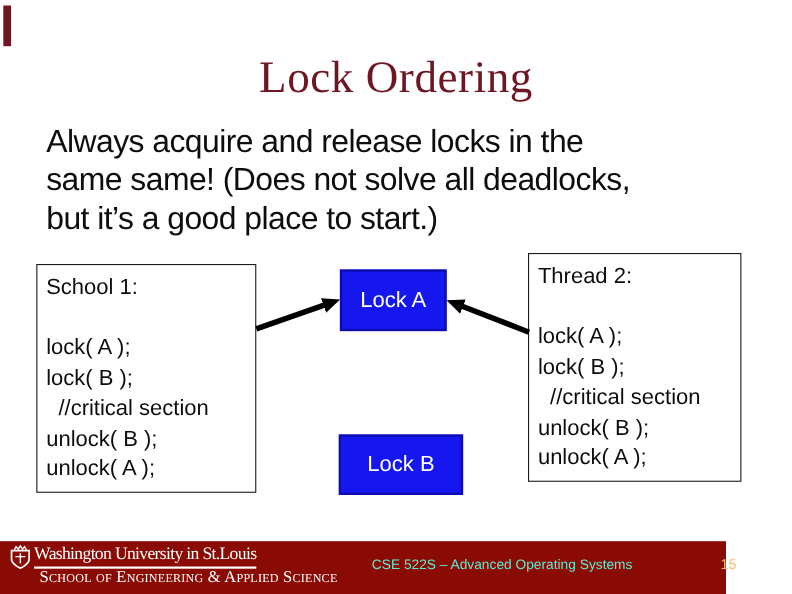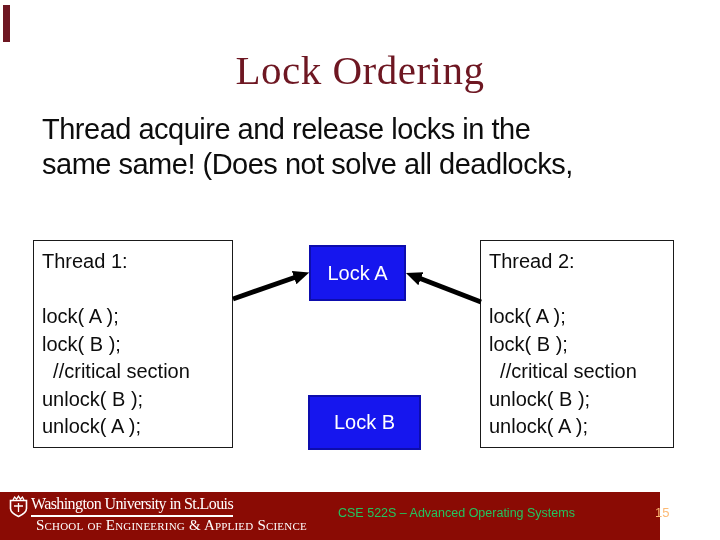--- a/index.html
+++ b/index.html
@@ -35,21 +35,21 @@
     position: absolute;
     background: #ffffff;
     border: 1.5px solid #1a1a1a;
     padding: 7px 8px;
     font-size: 20px; line-height: 27.5px;
     color: #0d0d0d;
   }
   .thread-box .code-line, .thread-box .tb-title { white-space: pre; }
   .thread-box .tb-gap { height: 27.5px; }
   .thread1 { left: 33px; top: 240px; width: 200px; height: 208px; }
-  .thread2 { left: 480px; top: 240px; width: 194px; height: 208px; }
+  .thread2 { left: 480px; top: 230px; width: 194px; height: 208px; }
   .lock-box {
     position: absolute;
     background: #1616ee;
     border: 2px solid #0d0dad;
     color: #ffffff;
     font-size: 20px;
     display: flex; align-items: center; justify-content: center;
     letter-spacing: 0px;
   }
   .lock-a { left: 309px; top: 245px; width: 97px; height: 56px; }
@@ -78,46 +78,47 @@
     position: absolute; left: 36px; top: 26px;
     color: #ffffff;
     font-family: "Liberation Serif", "DejaVu Serif", serif;
     font-variant: small-caps;
     font-size: 15px; line-height: 14px;
     letter-spacing: 0.2px;
     white-space: nowrap;
   }
   .course {
     position: absolute; left: 338px; top: 14px;
-    color: #22c55e;
+    color: #5eead4;
     font-size: 12.5px; line-height: 15px;
     white-space: nowrap;
   }
   .page-number {
     position: absolute; left: 655px; top: 13px;
     color: #fdba74;
     font-size: 13px; line-height: 16px;
   }
 </style>
 </head>
 <body>
 
 <div class="slide">
 
   <div class="corner-mark"></div>
 
   <h1 class="title">Lock Ordering</h1>
 
   <div class="body-text">
-    <div>Thread acquire and release locks in the</div>
+    <div>Always acquire and release locks in the</div>
     <div>same same! (Does not solve all deadlocks,</div>
+    <div>but it’s a good place to start.)</div>
   </div>
 
   <div class="thread-box thread1">
-    <div class="tb-title">Thread 1:</div>
+    <div class="tb-title">School 1:</div>
     <div class="tb-gap"></div>
     <div class="code-line">lock( A );</div>
     <div class="code-line">lock( B );</div>
     <div class="code-line">  //critical section</div>
     <div class="code-line">unlock( B );</div>
     <div class="code-line">unlock( A );</div>
   </div>
 
   <div class="thread-box thread2">
     <div class="tb-title">Thread 2:</div>

